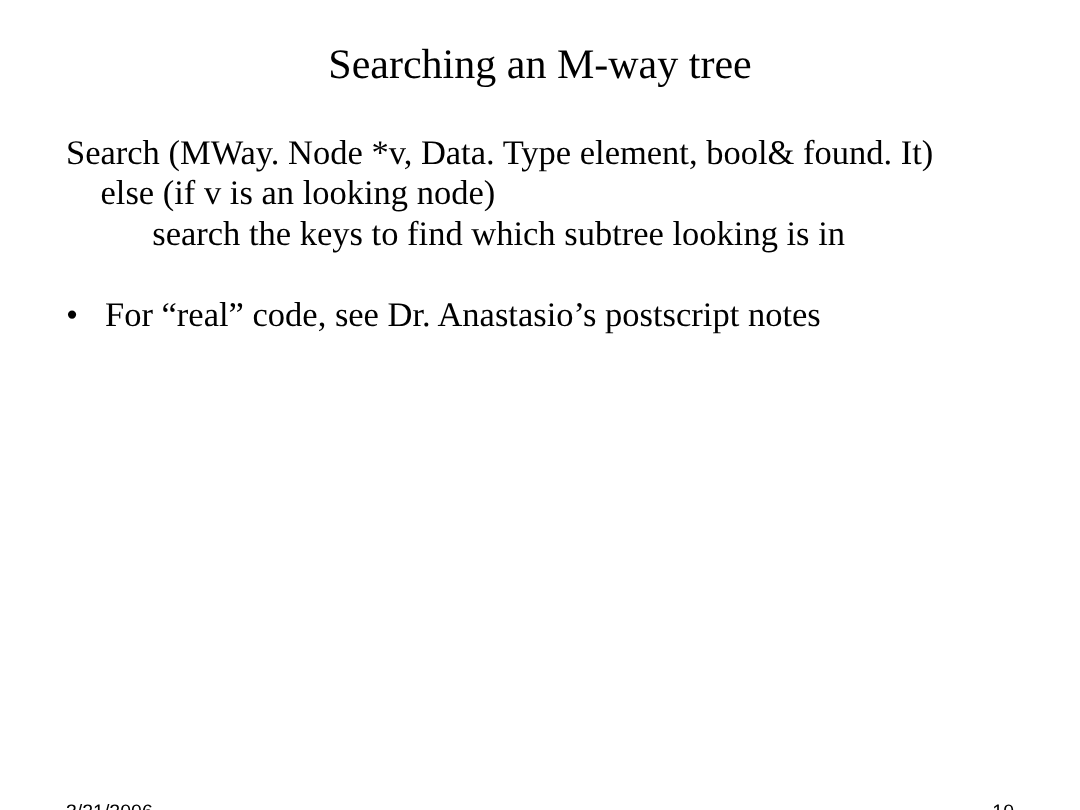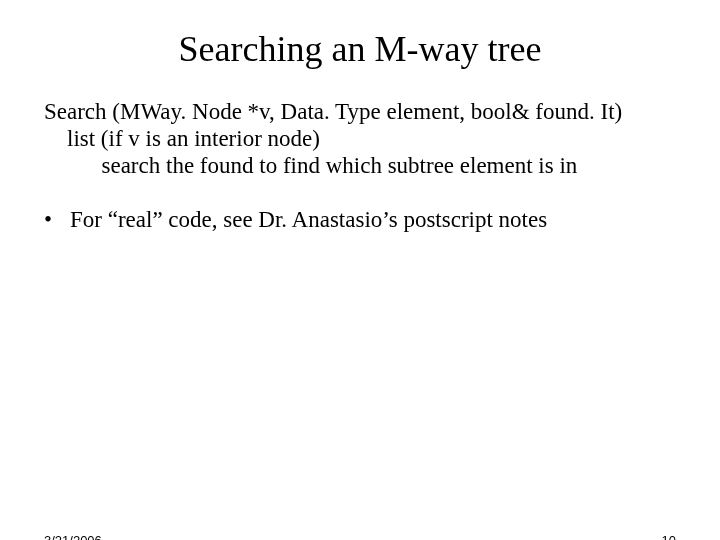--- a/index.html
+++ b/index.html
@@ -12,21 +12,21 @@
     color: #000;
     overflow: hidden;
   }
   .slide {
     width: 720px;
     height: 540px;
     position: relative;
   }
   .title {
     text-align: center;
-    font-size: 36px;
+    font-size: 28px;
     margin-top: 28px;
     margin-bottom: 28px;
     font-weight: normal;
   }
   .body {
     margin-left: 44px;
     margin-right: 40px;
     font-size: 23px;
     line-height: 1.18;
   }
@@ -57,22 +57,22 @@
 </style>
 </head>
 <body>
 
 <div class="slide">
 
   <div class="title">Searching an M-way tree</div>
 
   <div class="body">
     <div class="line">Search (MWay. Node *v, Data. Type element, bool&amp; found. It)</div>
-    <div class="line">    list (if v is an interior node)</div>
-    <div class="line">          search the found to find which subtree element is in</div>
+    <div class="line">    else (if v is an looking node)</div>
+    <div class="line">          search the keys to find which subtree looking is in</div>
   </div>
 
   <div class="bullet-row">
     <span class="bullet-dot">•</span>
     <span>For  “real” code, see Dr. Anastasio’s postscript notes</span>
   </div>
 
   <div class="footer">
     <span>3/21/2006</span>
     <span>10</span>

